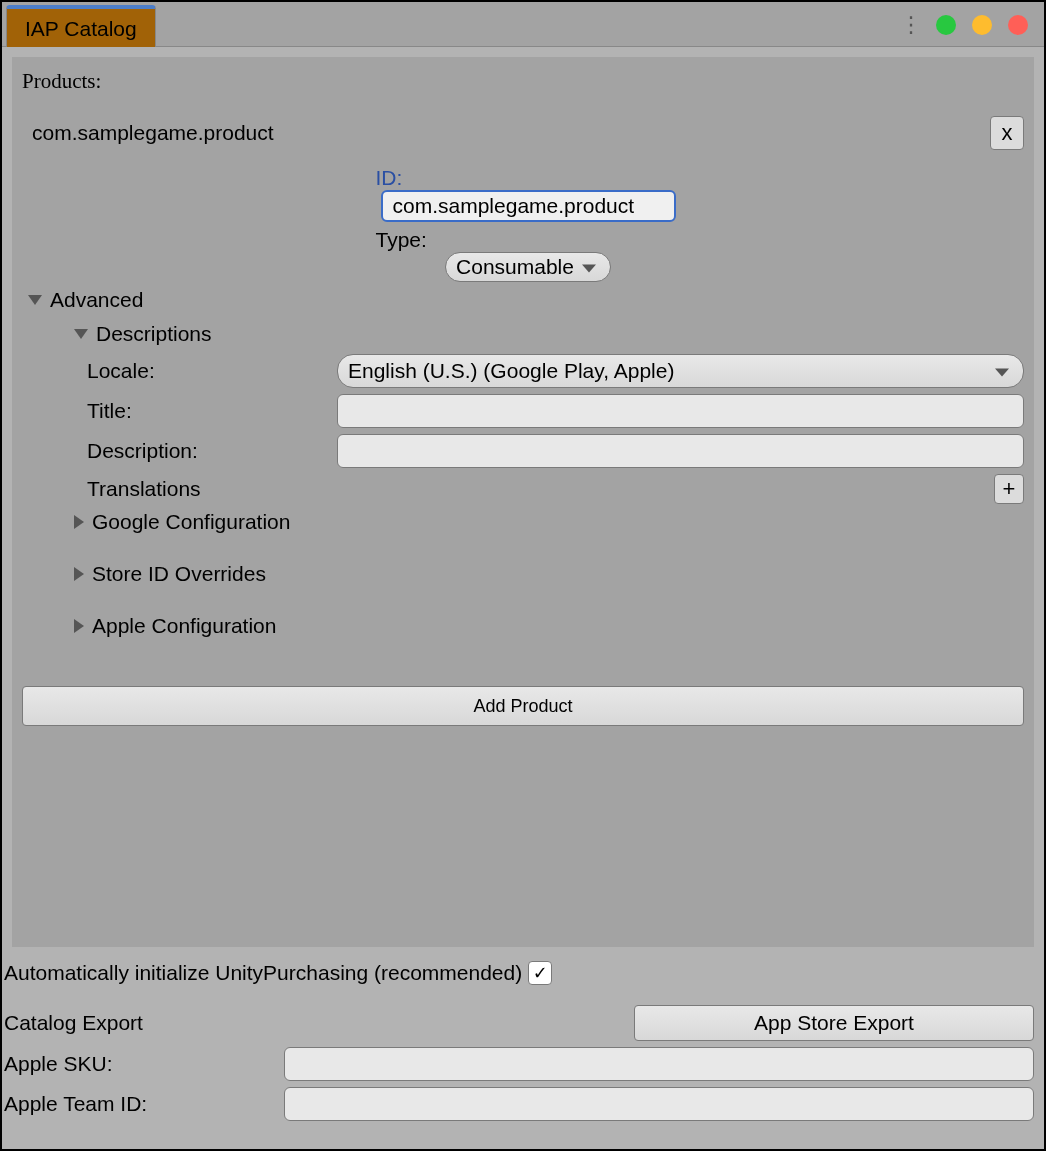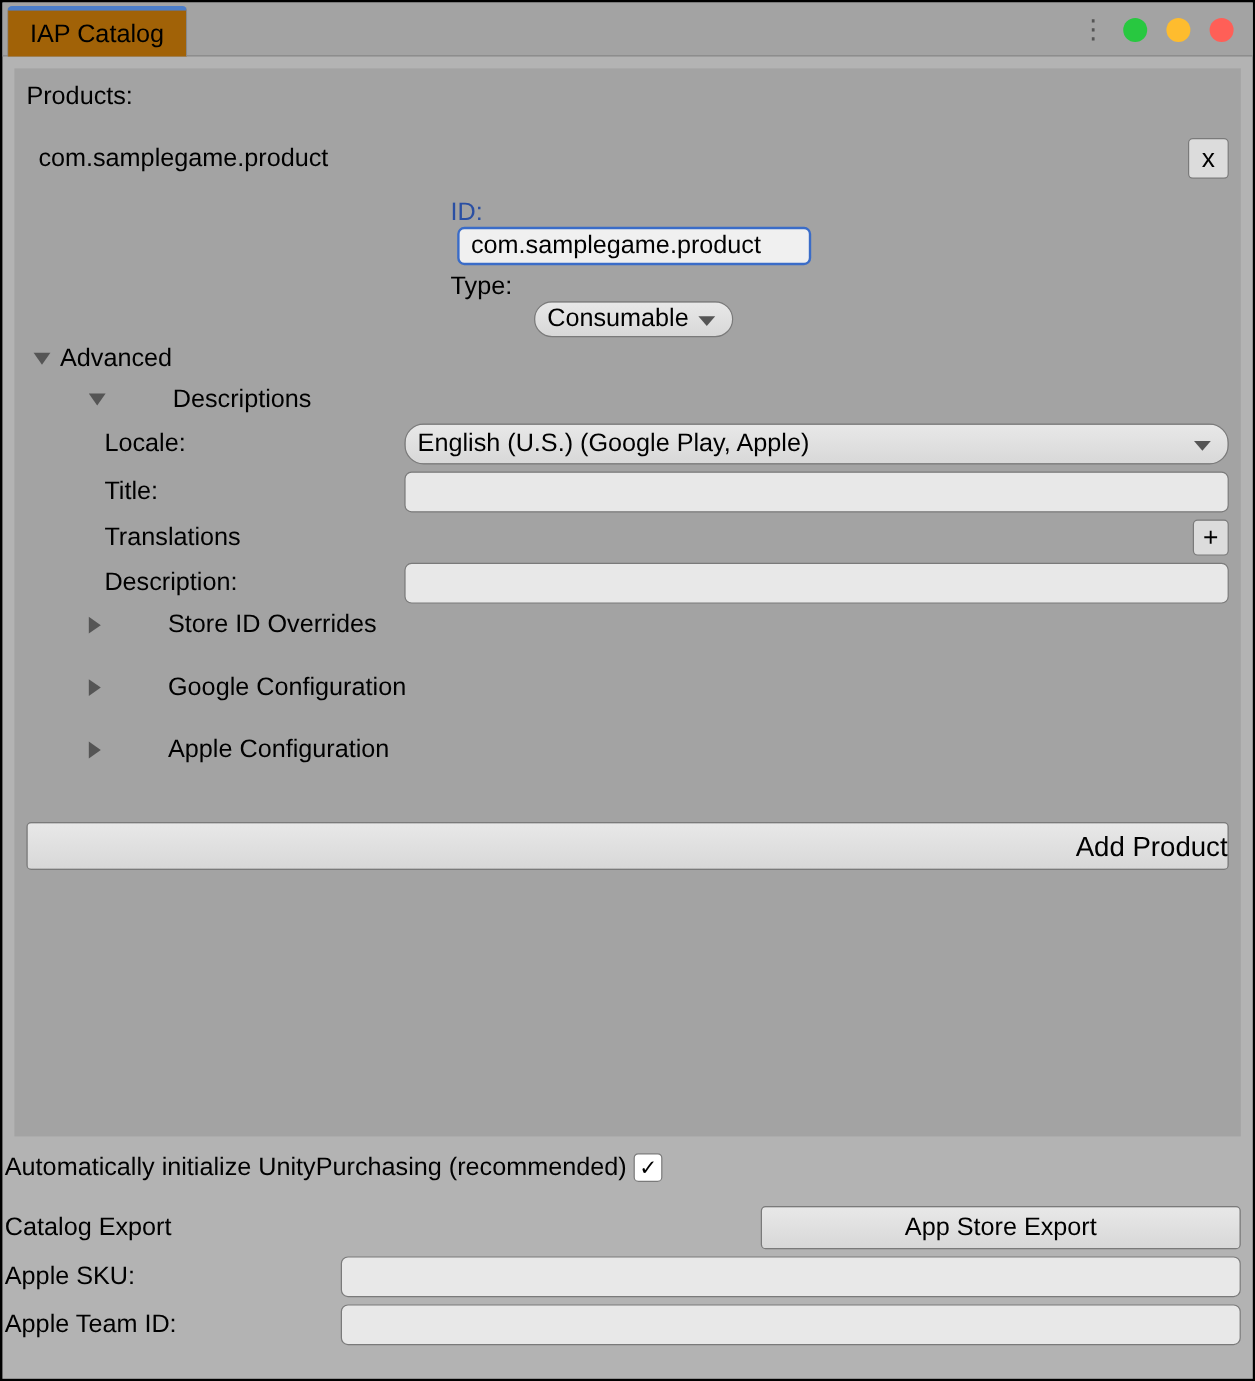--- a/index.html
+++ b/index.html
@@ -60,20 +60,21 @@
     .main-panel {
       margin: 10px 10px 0 10px;
       background: #a3a3a3;
       height: 890px;
       padding: 12px 10px 10px 10px;
       position: relative;
     }
     .section-label {
       font-size: 21px;
       margin-bottom: 22px;
+      font-family: Liberation Serif, serif;
     }
 
     
     .product-header {
       display: flex;
       justify-content: space-between;
       align-items: center;
       padding: 0 0 16px 10px;
     }
     .product-name {
@@ -147,21 +148,21 @@
     }
 
     
     .foldout {
       display: flex;
       align-items: center;
       font-size: 21px;
       cursor: pointer;
       margin: 6px 0 10px 6px;
     }
-    .foldout.indent1 { margin-left: 52px; margin-bottom: 8px; gap: 48px; }
+    .foldout.indent1 { margin-left: 52px; margin-bottom: 8px; }
     .foldout-after-gap { margin-top: 26px; }
     .foldout.spaced { margin-bottom: 28px; }
 
     .tri {
       width: 0;
       height: 0;
       margin-right: 8px;
     }
     .tri-down {
       border-left: 7px solid transparent;
@@ -196,24 +197,23 @@
       display:flex;align-items:center;justify-content:center;
       margin-left: auto;
     }
 
     .add-product-btn {
       width: 100%;
       height: 40px;
       background: linear-gradient(#e8e8e8, #d8d8d8);
       border: 1px solid #7a7a7a;
       border-radius: 4px;
-      font-size: 23px;
+      font-size: 18px;
       cursor: pointer;
       margin-top: 20px;
-      text-align: right;
     }
 
     
     .bottom-section {
       padding: 14px 10px 0 2px;
       font-size: 21px;
     }
     .checkbox-row {
       display: flex;
       align-items: center;
@@ -315,40 +315,40 @@
         <span>English (U.S.) (Google Play, Apple)</span>
       </div>
     </div>
 
     <div class="sub-row">
       <span class="sub-label">Title:</span>
       <input class="text-input wide" value="" style="">
     </div>
 
     <div class="sub-row">
+      <span class="sub-label">Description:</span>
+      <input class="text-input wide" value="" style="">
+    </div>
+
+    <div class="sub-row">
       <span class="sub-label">Translations</span>
       <button class="plus-button">
         <span>+</span>
       </button>
     </div>
 
-    <div class="sub-row">
-      <span class="sub-label">Description:</span>
-      <input class="text-input wide" value="" style="">
-    </div>
-
+
+    <div class="foldout indent1 spaced">
+      <span class="tri tri-right"></span>
+      <span>Google Configuration</span>
+    </div>
 
     <div class="foldout indent1 spaced">
       <span class="tri tri-right"></span>
       <span>Store ID Overrides</span>
-    </div>
-
-    <div class="foldout indent1 spaced">
-      <span class="tri tri-right"></span>
-      <span>Google Configuration</span>
     </div>
 
     <div class="foldout indent1 spaced">
       <span class="tri tri-right"></span>
       <span>Apple Configuration</span>
     </div>
   </div>
 
   <button class="add-product-btn">
     <span>Add Product</span>

